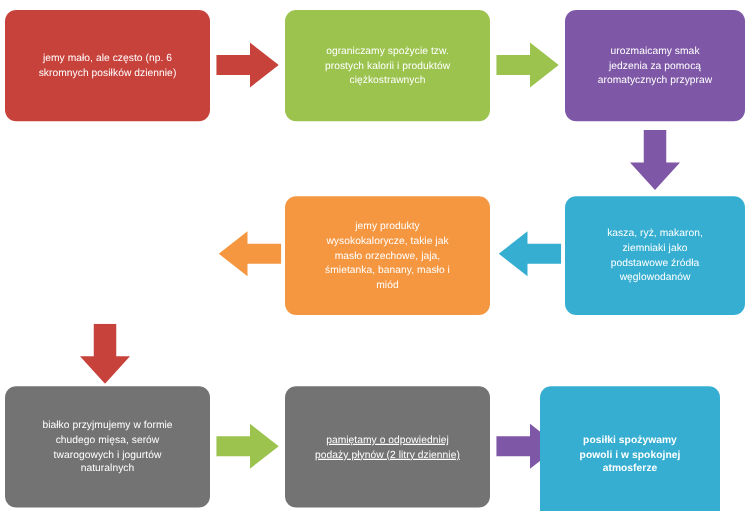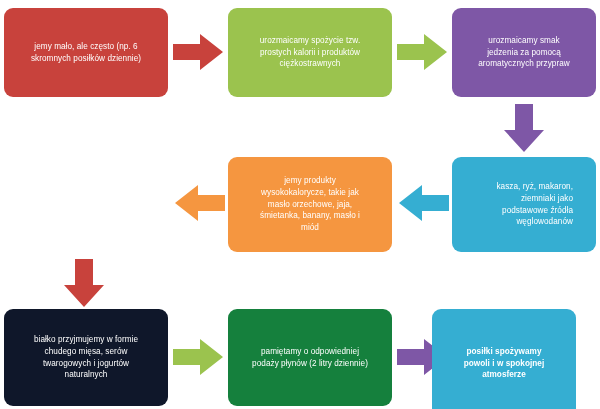--- a/index.html
+++ b/index.html
@@ -36,21 +36,21 @@
     width: 100%;
   }
 
   
   #n-r1c1 { left: 4px;   top: 8px;   width: 164px; height: 89px; }
   #n-r1c2 { left: 228px; top: 8px;   width: 164px; height: 89px; }
   #n-r1c3 { left: 452px; top: 8px;   width: 144px; height: 89px; }
   
   #n-r2c1 { left: 4px;   top: 157px; width: 164px; height: 95px; }
   #n-r2c2 { left: 228px; top: 157px; width: 164px; height: 95px; }
-  #n-r2c3 { left: 452px; top: 157px; width: 144px; height: 95px; text-align: right; }
+  #n-r2c3 { left: 452px; top: 157px; width: 144px; height: 95px; }
   
   #n-r3c1 { left: 4px;   top: 309px; width: 164px; height: 97px; }
   #n-r3c2 { left: 228px; top: 309px; width: 164px; height: 97px; }
   #n-r3c3 { left: 432px; top: 309px; width: 144px; height: 109px; font-weight: bold; }
 
   
   .arrow {
     position: absolute;
   }
   .arrow svg { display: block; width: 100%; height: 100%; }
@@ -73,21 +73,21 @@
     <span class="txt">jemy mało, ale często (np. 6 skromnych posiłków dziennie)</span>
   </div>
 
   <div class="arrow" id="a-1">
     <svg viewBox="0 0 50 40" preserveAspectRatio="none" aria-hidden="true">
       <polygon points="0,12 27,12 27,2 50,20 27,38 27,28 0,28" fill="#c8423c"></polygon>
     </svg>
   </div>
 
   <div class="node" id="n-r1c2" style="background: rgb(155, 195, 78);">
-    <span class="txt">urozmaicamy spożycie tzw. prostych kalorii i produktów ciężkostrawnych</span>
+    <span class="txt">ograniczamy spożycie tzw. prostych kalorii i produktów ciężkostrawnych</span>
   </div>
 
   <div class="arrow" id="a-2">
     <svg viewBox="0 0 50 40" preserveAspectRatio="none" aria-hidden="true">
       <polygon points="0,12 27,12 27,2 50,20 27,38 27,28 0,28" fill="#9bc34e"></polygon>
     </svg>
   </div>
 
   <div class="node" id="n-r1c3" style="background: rgb(126, 87, 166); text-align: center;">
     <span class="txt">urozmaicamy smak jedzenia za pomocą aromatycznych przypraw</span>
@@ -119,31 +119,31 @@
   <div class="node" id="n-r2c3" style="background: rgb(53, 174, 210);">
     <span class="txt">kasza, ryż, makaron, ziemniaki jako podstawowe źródła węglowodanów</span>
   </div>
 
   <div class="arrow" id="a-6">
     <svg viewBox="0 0 42 48" preserveAspectRatio="none" aria-hidden="true">
       <polygon points="12,0 30,0 30,26 41,26 21,48 1,26 12,26" fill="#c8423c"></polygon>
     </svg>
   </div>
 
-  <div class="node" id="n-r3c1" style="background: #0f172a;">
+  <div class="node" id="n-r3c1" style="background: #737373;">
     <span class="txt">białko przyjmujemy w formie chudego mięsa, serów twarogowych i jogurtów naturalnych</span>
   </div>
 
   <div class="arrow" id="a-7">
     <svg viewBox="0 0 50 40" preserveAspectRatio="none" aria-hidden="true">
       <polygon points="0,12 27,12 27,2 50,20 27,38 27,28 0,28" fill="#9bc34e"></polygon>
     </svg>
   </div>
 
-  <div class="node" id="n-r3c2" style="background: #15803d;">
+  <div class="node" id="n-r3c2" style="background: #737373; text-decoration: underline;">
     <span class="txt">pamiętamy o odpowiedniej podaży płynów (2 litry dziennie)</span>
   </div>
 
   <div class="arrow" id="a-8">
     <svg viewBox="0 0 50 40" preserveAspectRatio="none" aria-hidden="true">
       <polygon points="0,12 27,12 27,2 50,20 27,38 27,28 0,28" fill="#7e57a6"></polygon>
     </svg>
   </div>
 
   <div class="node" id="n-r3c3" style="background: rgb(53, 174, 210);">

